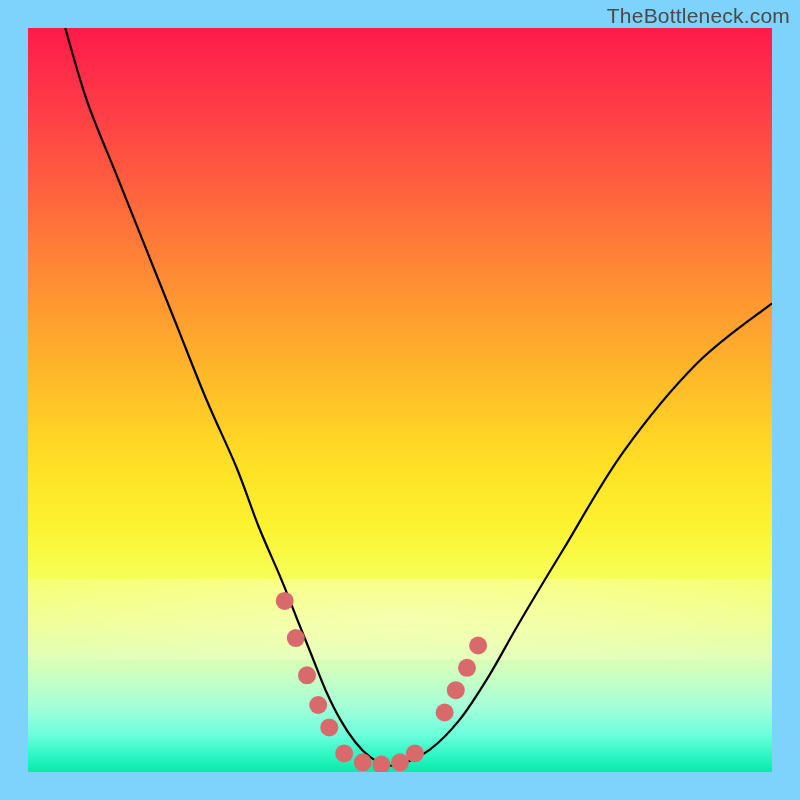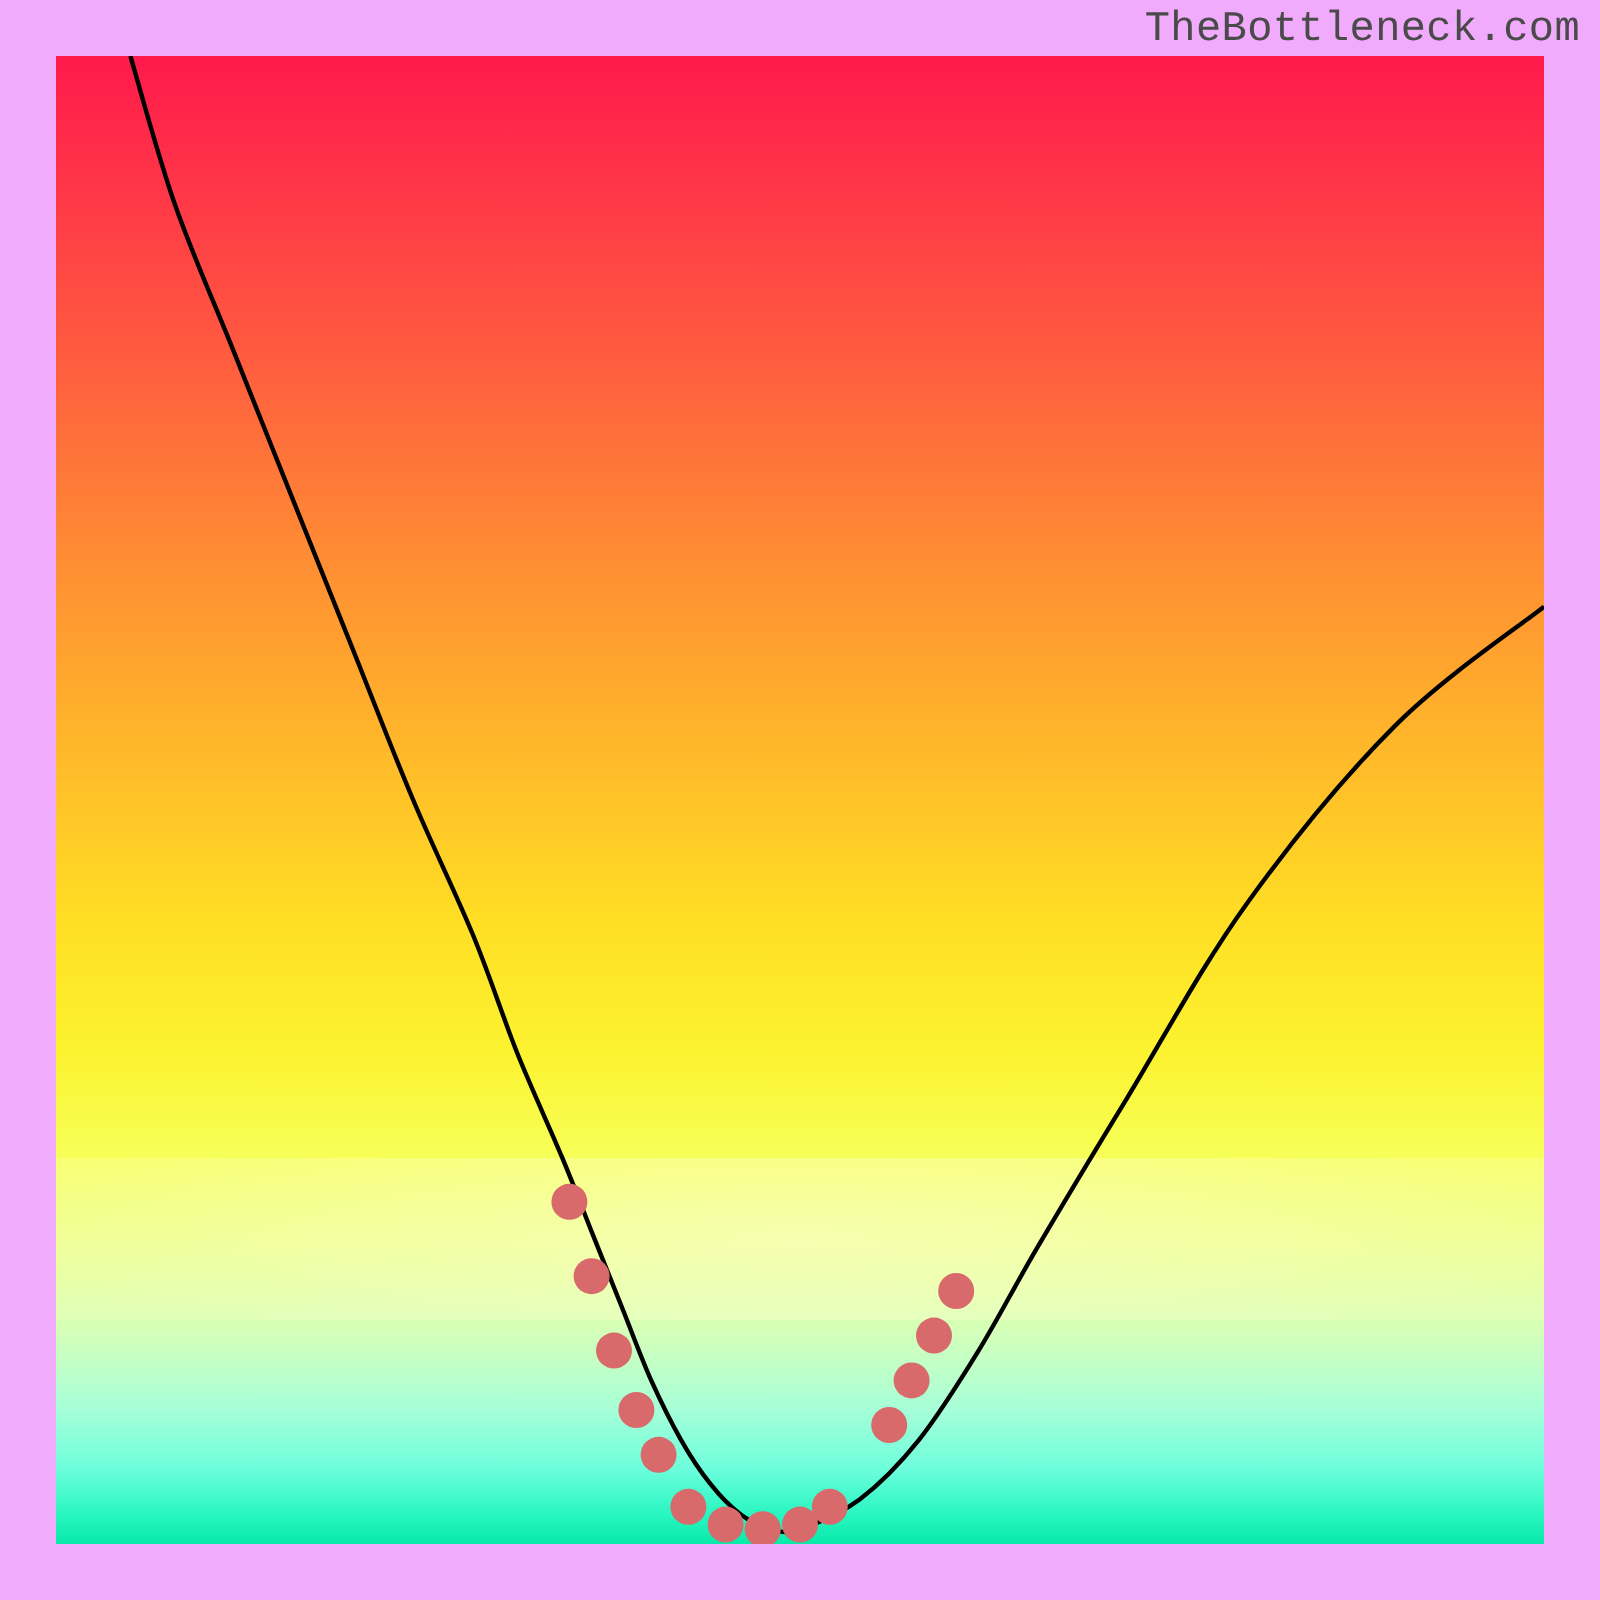--- a/index.html
+++ b/index.html
@@ -7,22 +7,21 @@
     padding: 0;
     width: 800px;
     height: 800px;
     background: #000;
     overflow: hidden;
     font-family: Arial, Helvetica, sans-serif;
   }
   .frame {
     position: absolute;
     inset: 0;
-    background: #f0abfc;
-    font-family: Liberation Mono, monospace;
+    background: #7dd3fc;
   }
   .plot {
     position: absolute;
     left: 28px;
     top: 28px;
     width: 744px;
     height: 744px;
     overflow: hidden;
   }
   .gradient {

